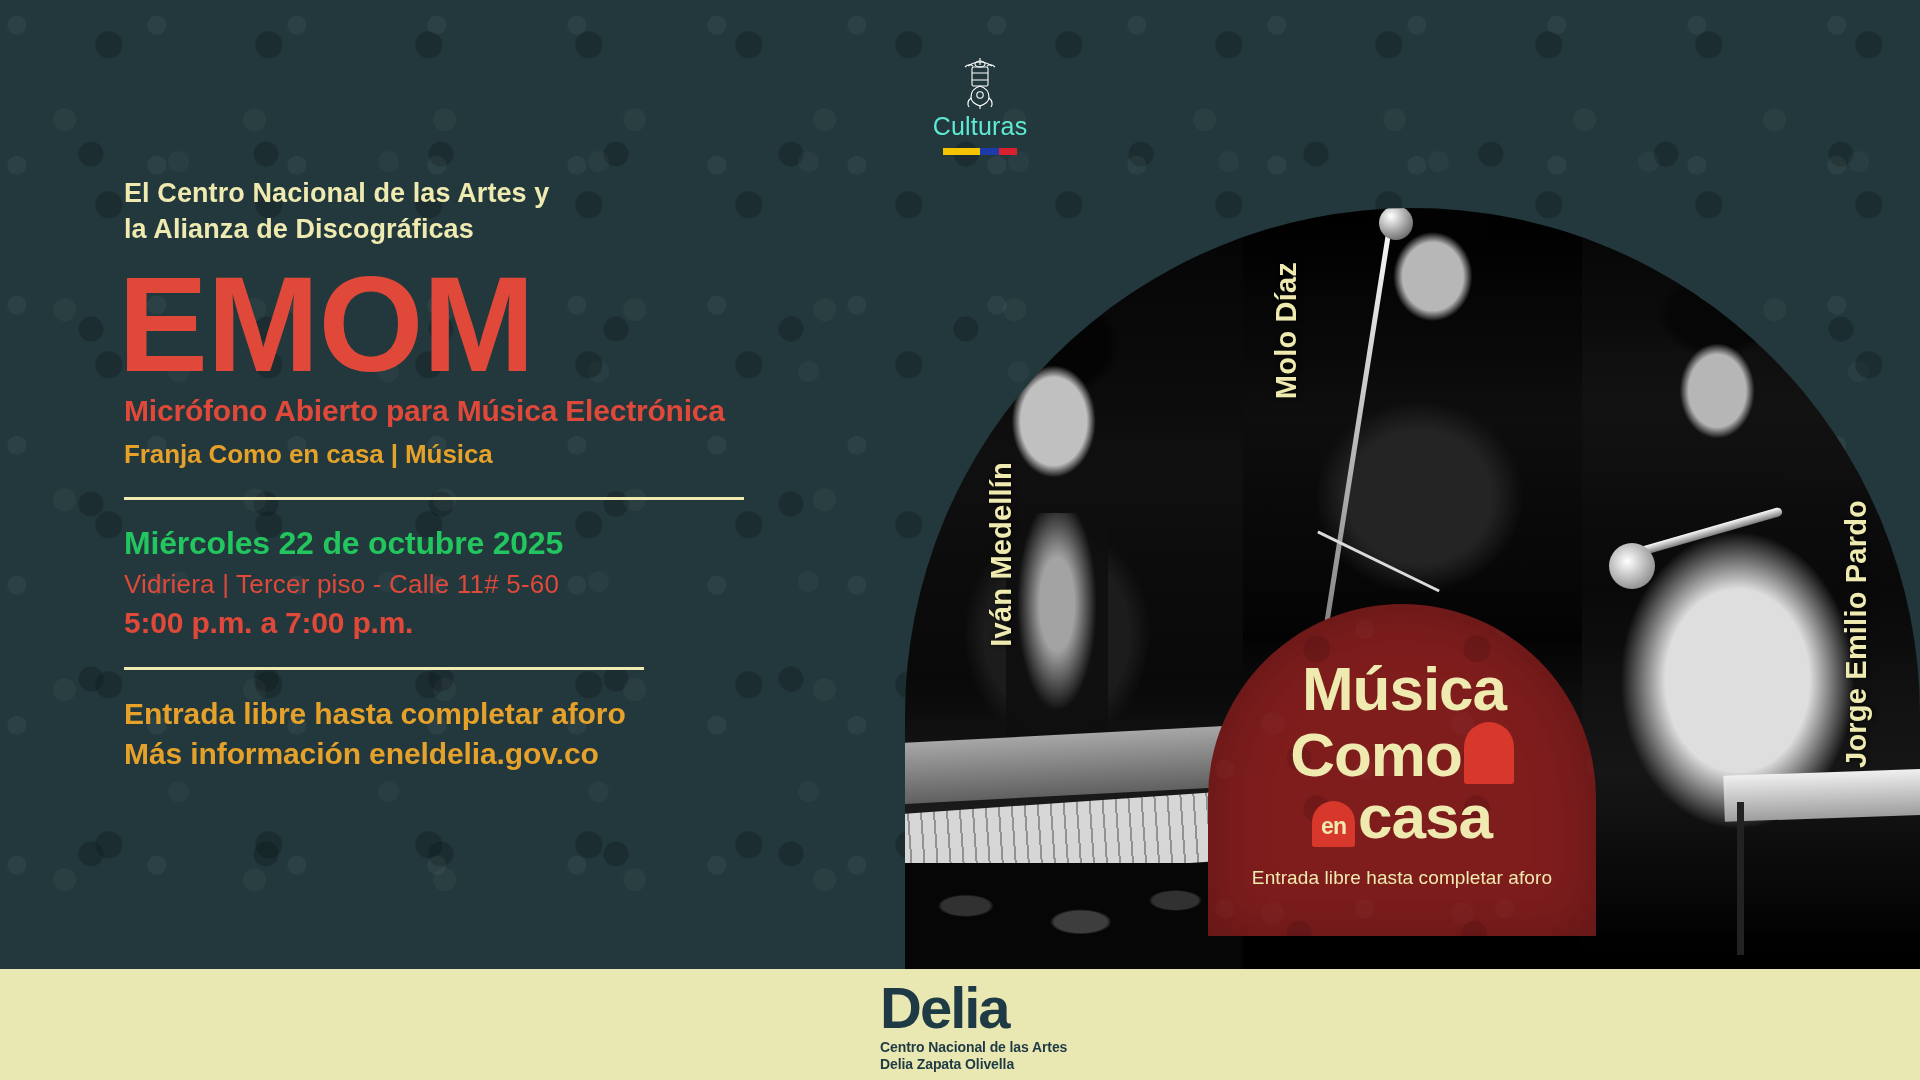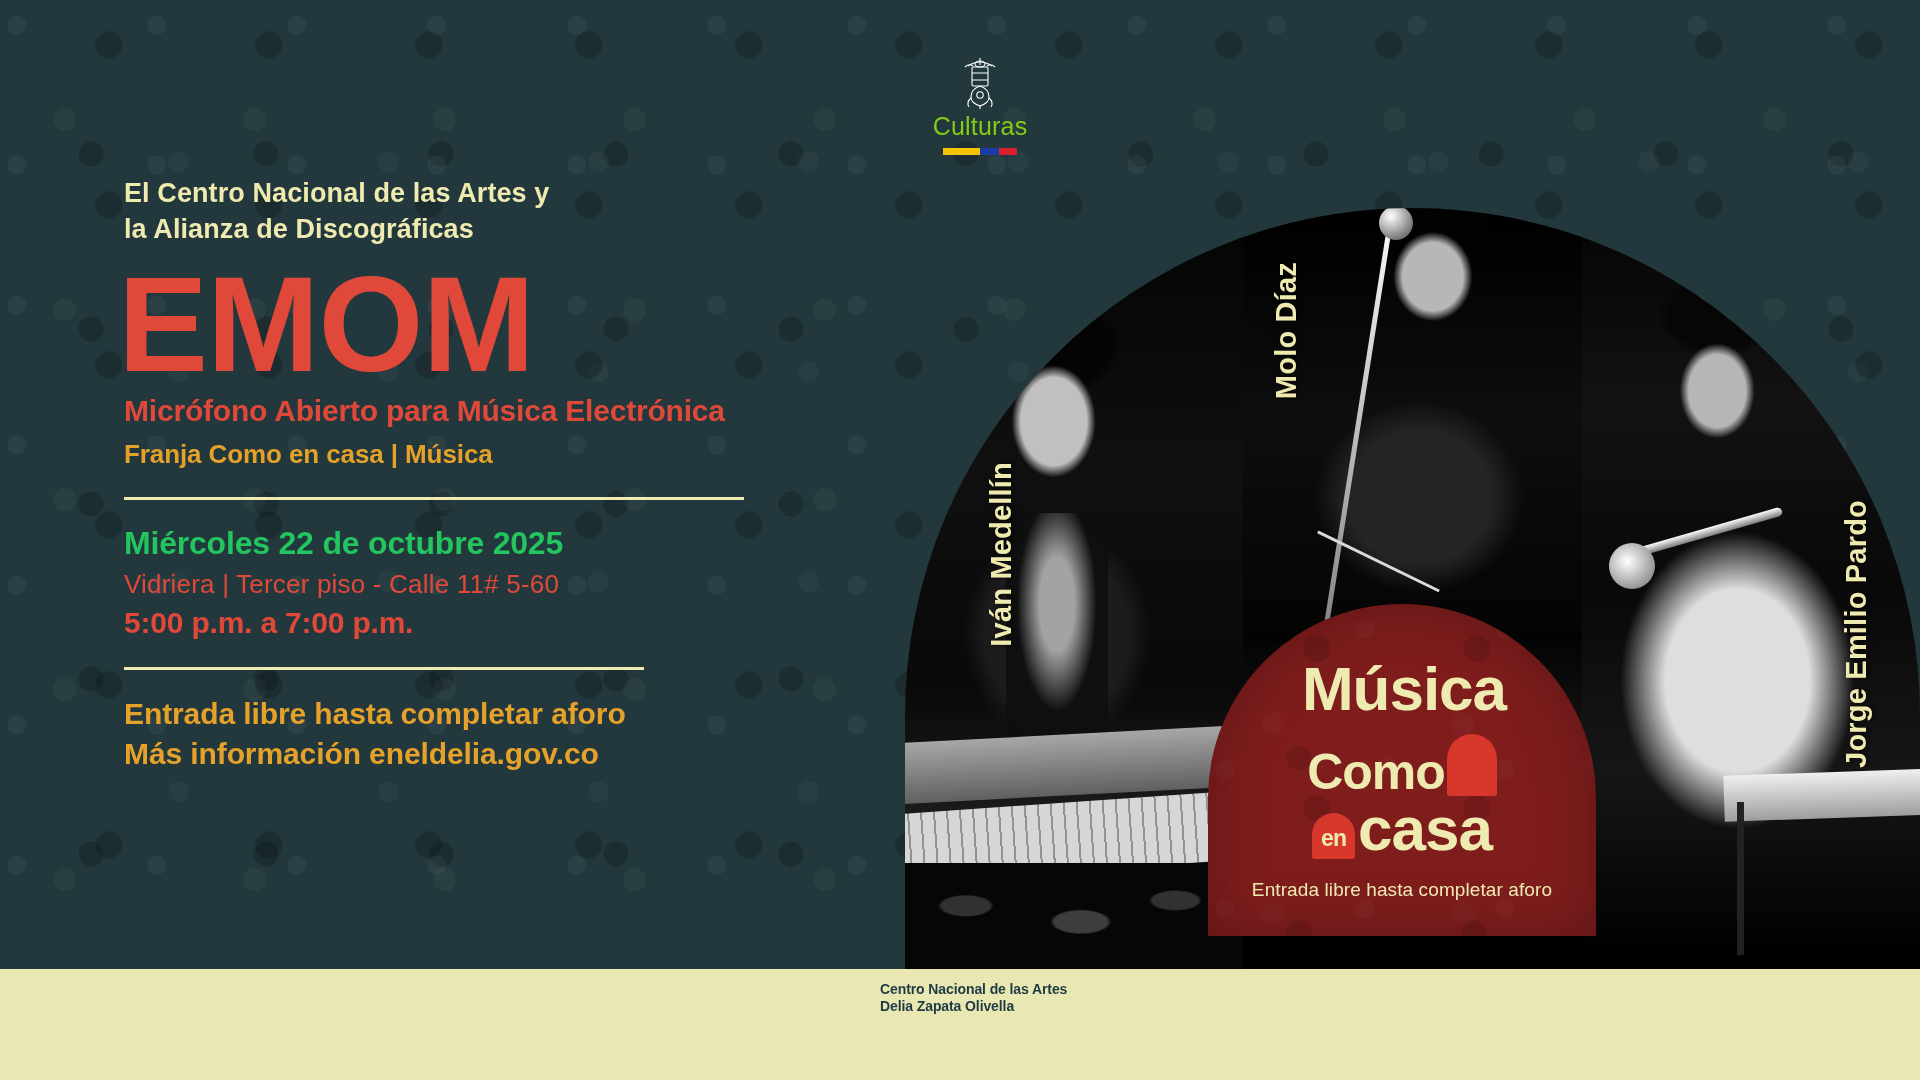--- a/index.html
+++ b/index.html
@@ -19,21 +19,21 @@
       radial-gradient(circle at 85% 77%, rgba(255,255,255,.035) 0 10px, transparent 11px),
       radial-gradient(circle at 52% 88%, rgba(0,0,0,.2) 0 12px, transparent 13px);
     background-size:140px 140px,190px 190px,160px 160px,210px 210px,175px 175px;
     opacity:.9;
   }
 
   
   .culturas{position:absolute;left:920px;top:54px;width:120px;text-align:center;z-index:8;}
   .crest{width:46px;height:56px;margin:0 auto;display:block;}
   .culturas-word{
-    color:#84cc16;font-size:25px;font-weight:400;letter-spacing:.2px;
+    color:#5eead4;font-size:25px;font-weight:400;letter-spacing:.2px;
     margin-top:4px;line-height:1;
   }
   .flagbar{display:flex;width:74px;height:7px;margin:9px auto 0;}
   .flagbar i{display:block;height:100%;}
   .fb-y{width:50%;background:#F5C400;}
   .fb-b{width:25%;background:#1B3CA8;}
   .fb-r{width:25%;background:#D8202F;}
 
   
   .left{position:absolute;left:124px;top:176px;width:830px;z-index:9;}
@@ -149,21 +149,21 @@
     background:#7f1d1d;border-radius:194px 194px 0 0;z-index:7;overflow:hidden;
     box-shadow:inset 0 0 60px rgba(0,0,0,.25);
   }
   .badge .texture{opacity:.5;}
   .badge-inner{position:relative;z-index:2;padding:56px 0 0 0;text-align:center;}
   .mline{
     color:#EFEAB0;font-weight:bold;line-height:.94;letter-spacing:-1px;
     display:flex;align-items:flex-end;justify-content:center;
   }
   .m1{font-size:62px;margin-left:4px;}
-  .m2{font-size:50px;margin-top:16px;}
+  .m2{font-size:62px;margin-top:4px;}
   .m3{font-size:62px;margin-top:4px;}
   .arch-red{
     display:inline-block;background:#D8372B;border-radius:26px 26px 3px 3px;
     vertical-align:bottom;
   }
   .arch-big{width:50px;height:62px;margin-left:2px;}
   .arch-en{
     background:#D8372B;border-radius:24px 24px 3px 3px;color:#EFEAB0;
     font-size:23px;line-height:1;padding:14px 9px 9px 9px;margin-right:3px;
     display:inline-block;
@@ -283,20 +283,21 @@
       <div class="mline m3">
         <span class="arch-en">en</span>
         <span>casa</span>
       </div>
       <div class="badge-tag">Entrada libre hasta completar aforo</div>
     </div>
   </div>
 
   <div class="footer">
     <div class="delia">
+      <div class="delia-word">Delia</div>
       <div class="delia-sub">
         <div>Centro Nacional de las Artes</div>
         <div>Delia Zapata Olivella</div>
       </div>
     </div>
   </div>
 
 </div>
 
 </body></html>

